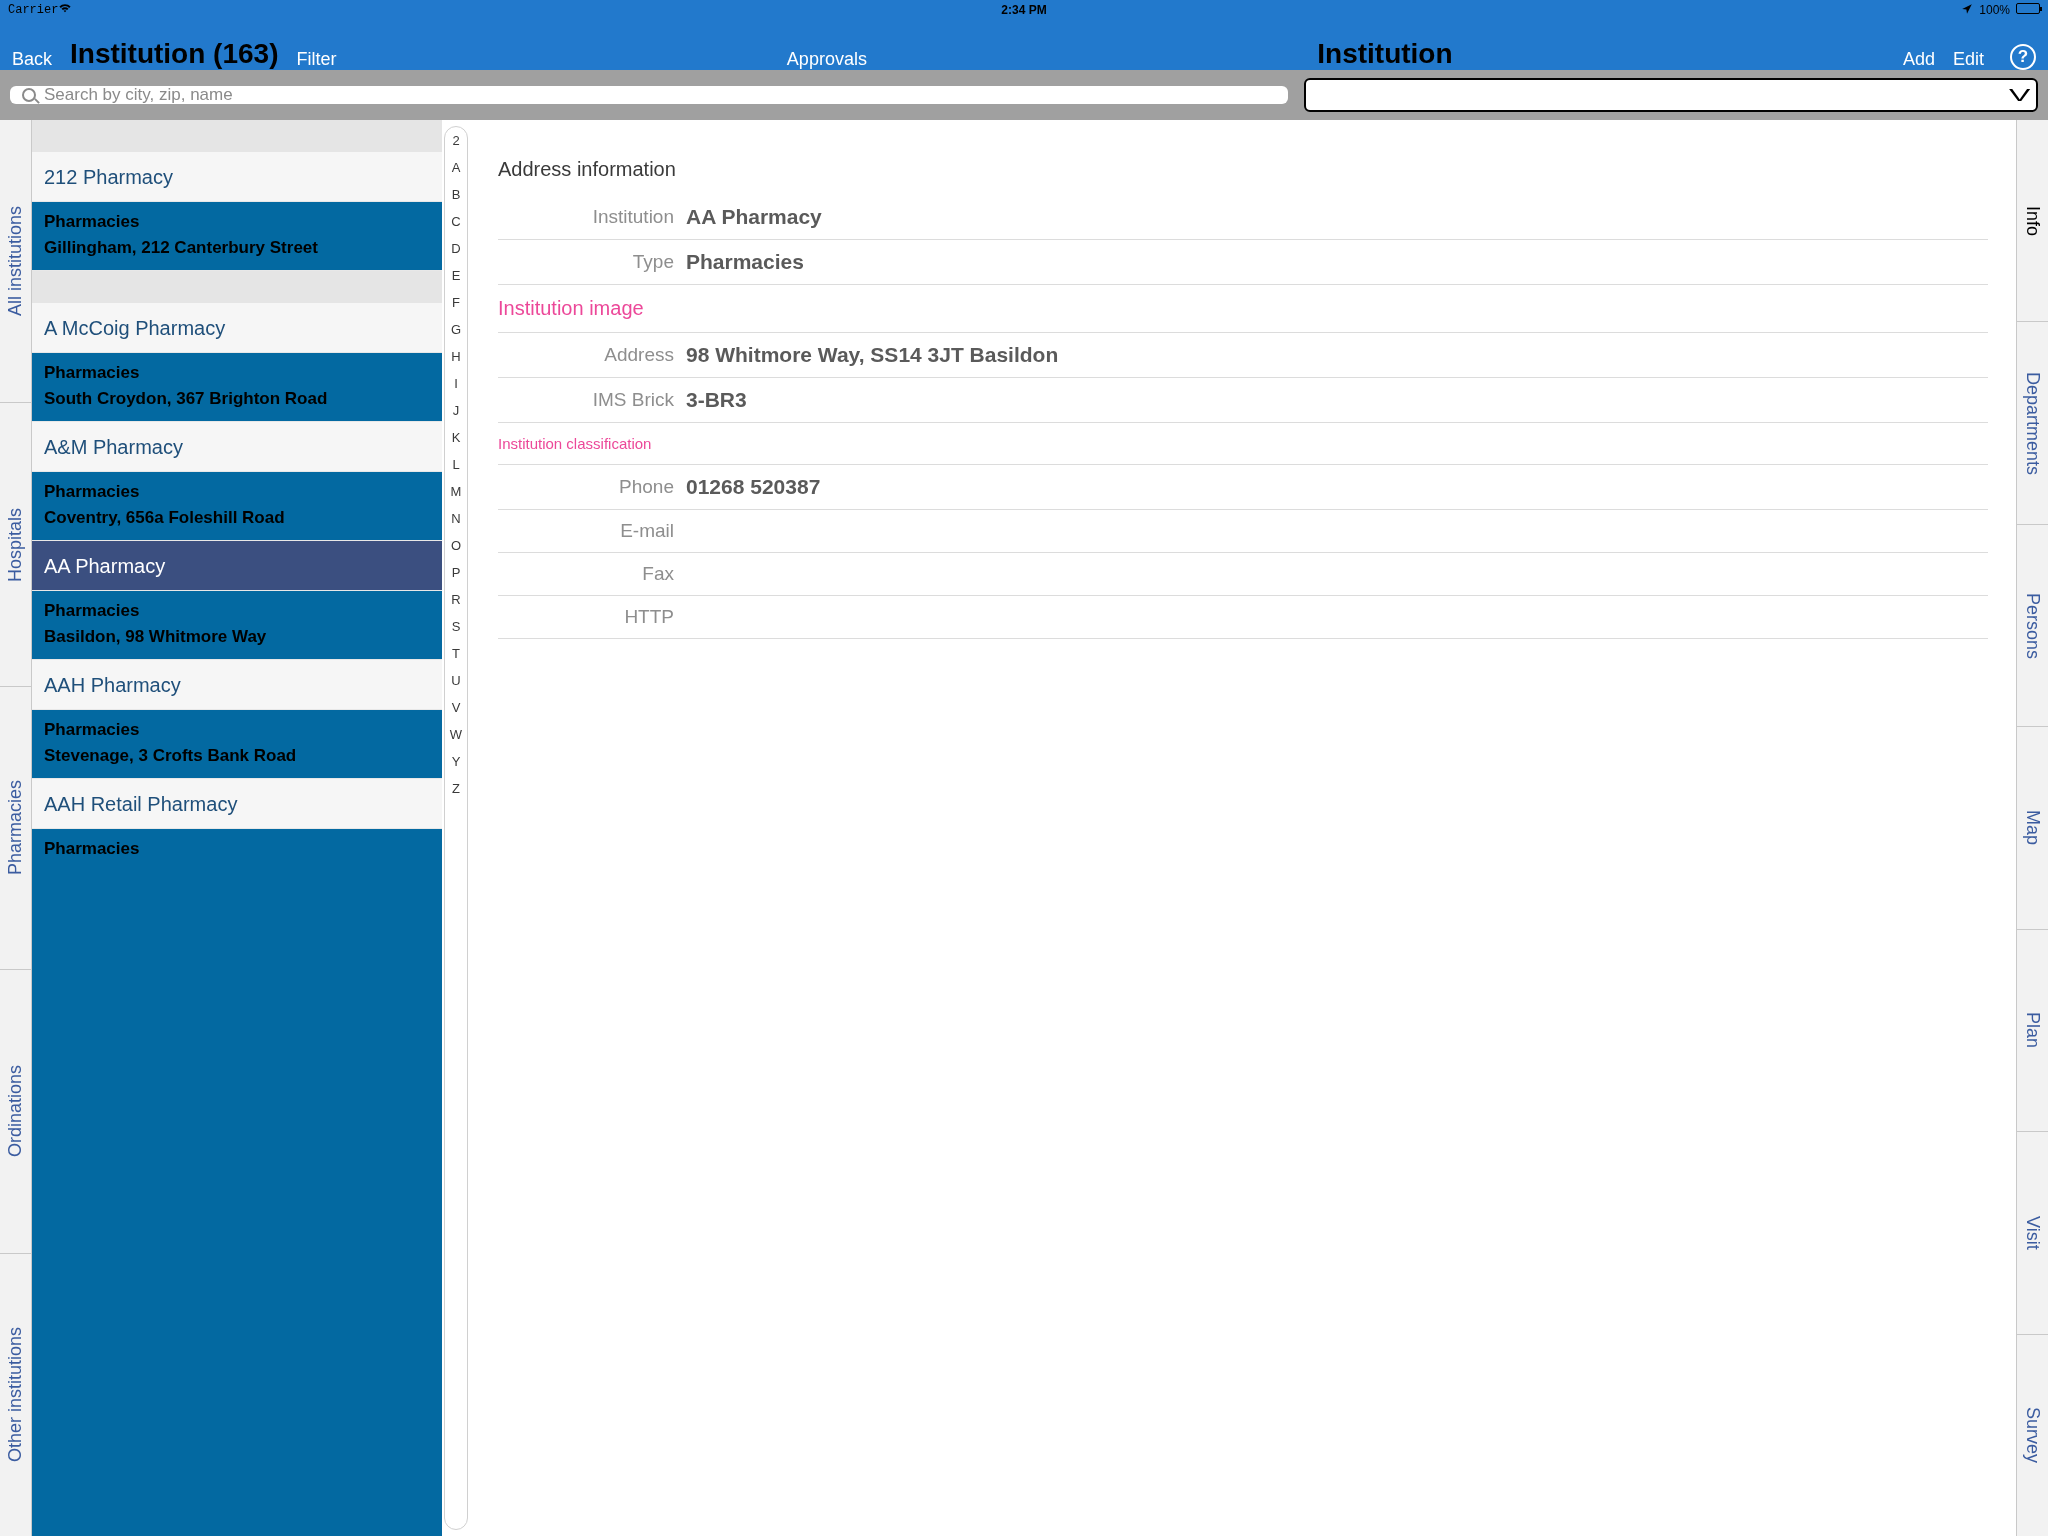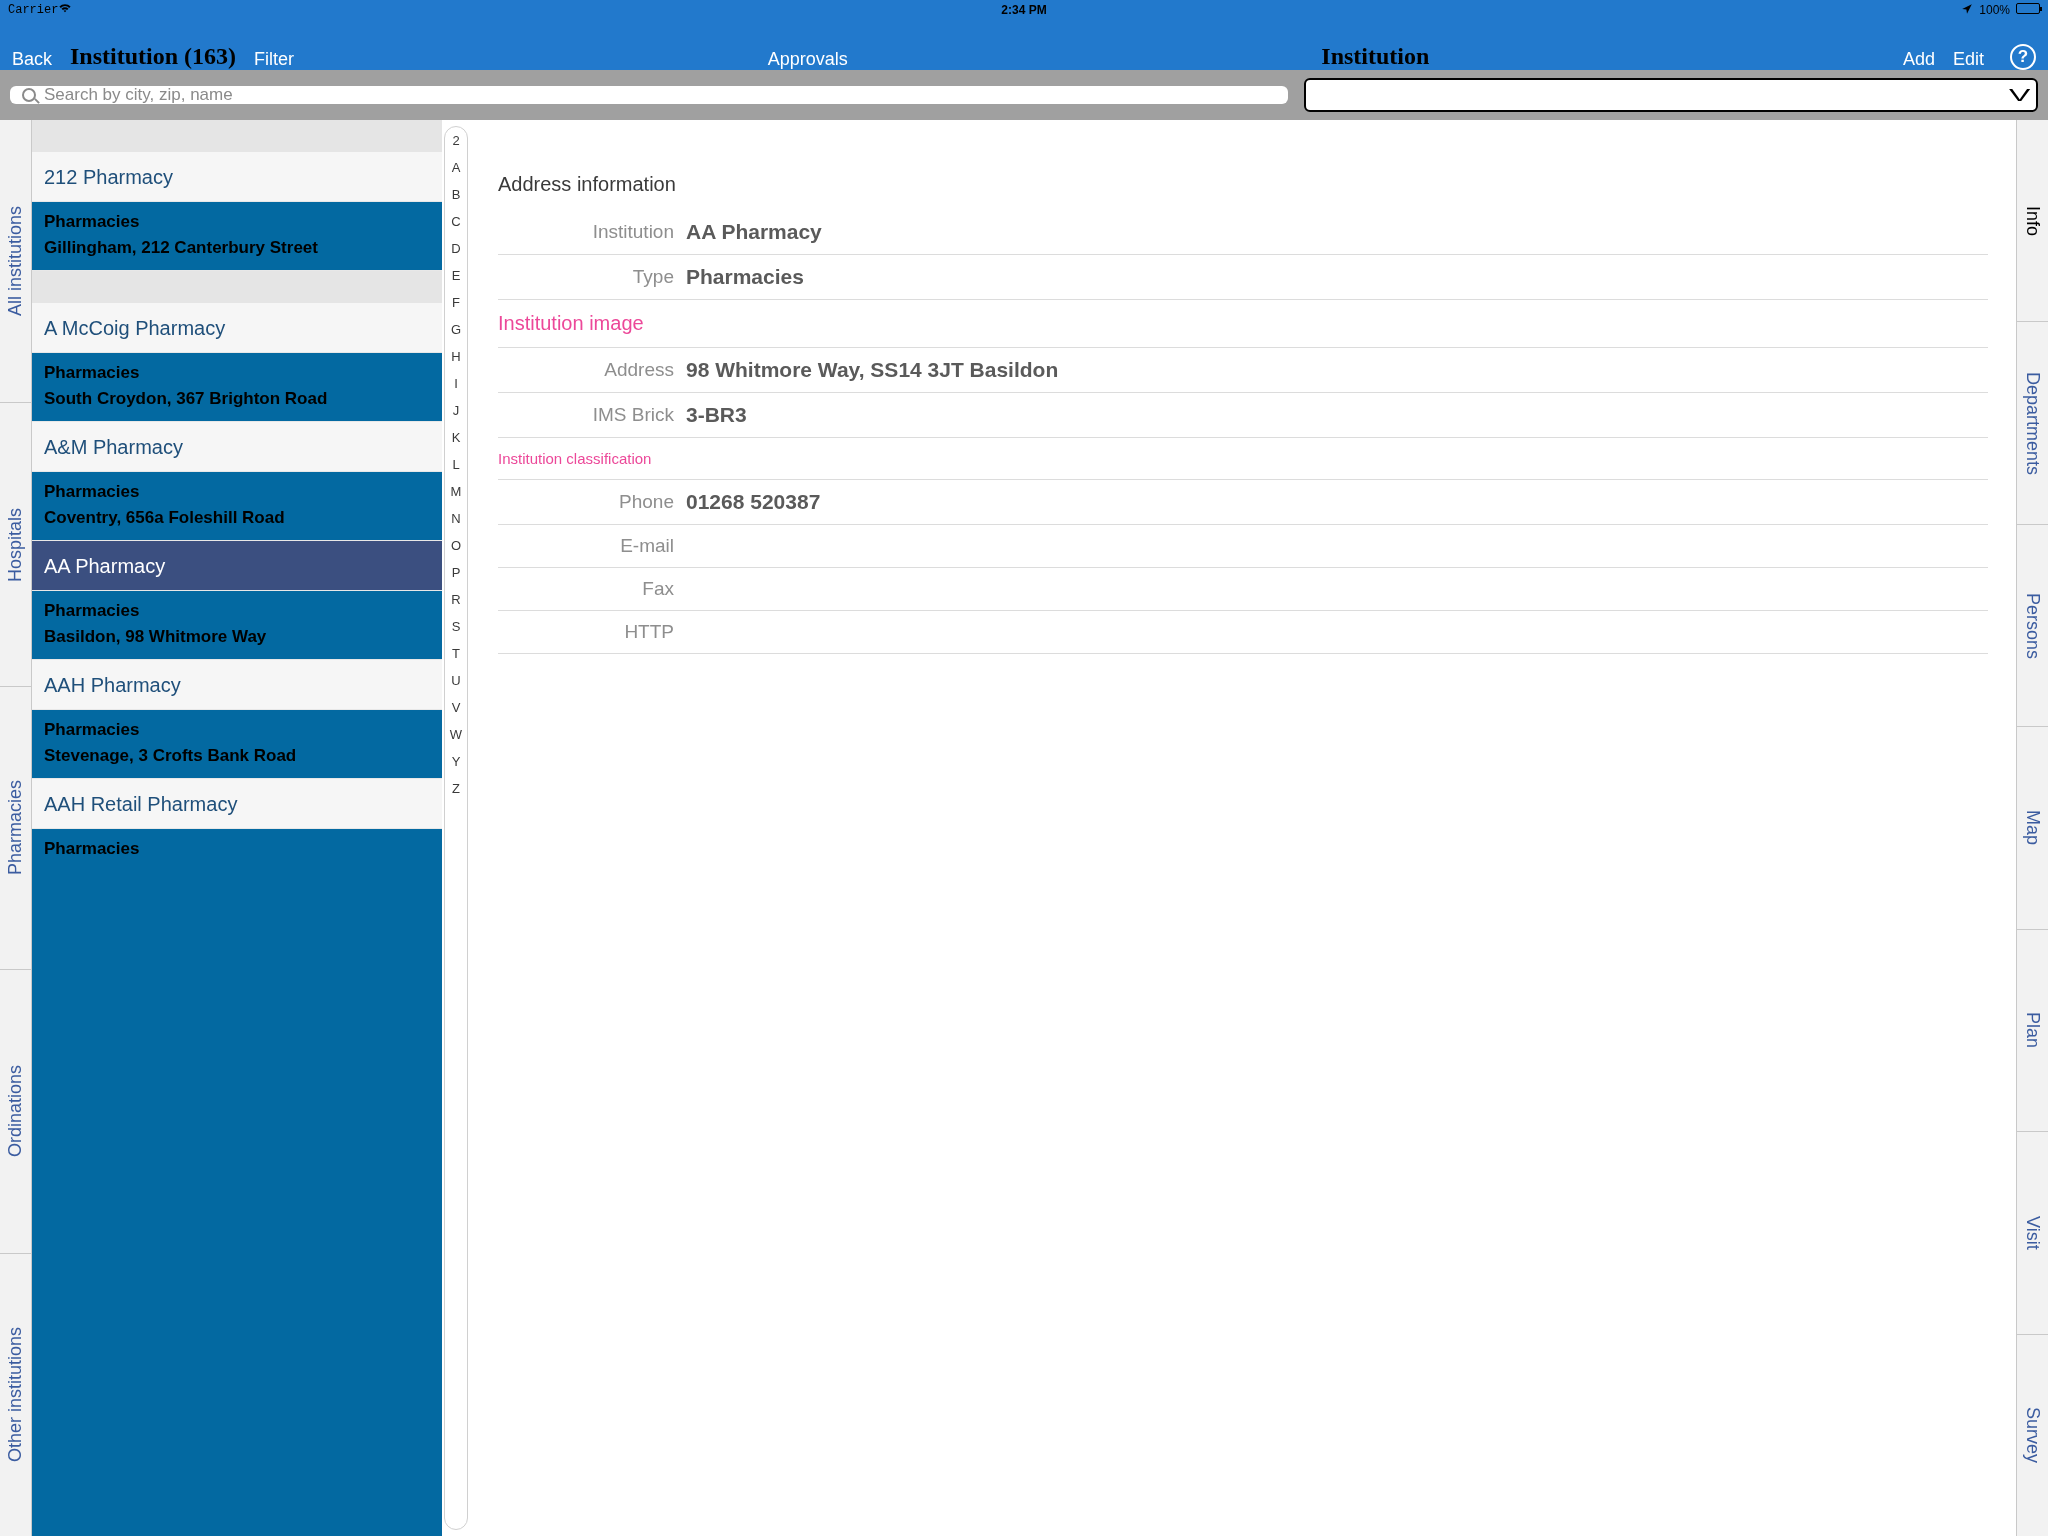--- a/index.html
+++ b/index.html
@@ -29,21 +29,21 @@
   .nav-bar {
     height: 50px;
     background: #2279cc;
     display: flex;
     align-items: flex-end;
     padding: 0 12px;
     gap: 18px;
     color: #fff;
     font-size: 18px;
   }
-  .nav-bar .title-dark { color: #000; font-weight: 600; font-size: 24px; font-family: Liberation Serif, serif; }
+  .nav-bar .title-dark { color: #000; font-weight: 600; font-size: 28px; }
   .nav-bar .spacer { flex: 1; }
   .nav-link { color: #fff; cursor: pointer; }
   .help-icon {
     width: 26px; height: 26px; border: 2px solid #fff; border-radius: 50%;
     display: inline-flex; align-items: center; justify-content: center;
     font-weight: 700; font-size: 17px; color: #fff; margin-left: 8px;
   }
 
   
   .search-bar {
@@ -149,24 +149,23 @@
     border-radius: 14px;
     margin: 6px 2px;
     padding: 6px 0 10px 0;
     display: flex; flex-direction: column; align-items: center;
     font-size: 13px; color: #3a3a3a;
     gap: 12px;
   }
 
   .detail-panel {
     flex: 1;
-    padding: 18px 28px 18px 28px;
+    padding: 34px 28px 18px 28px;
     overflow-y: auto;
     position: relative;
-    margin-top: 31px;
   }
   .section-title {
     font-size: 20px; color: #3a3a3a; margin: 4px 0 14px 0;
   }
   .field-row {
     display: flex; align-items: center;
     border-bottom: 1px solid #dcdcdc;
     padding: 10px 0;
     gap: 12px;
   }

